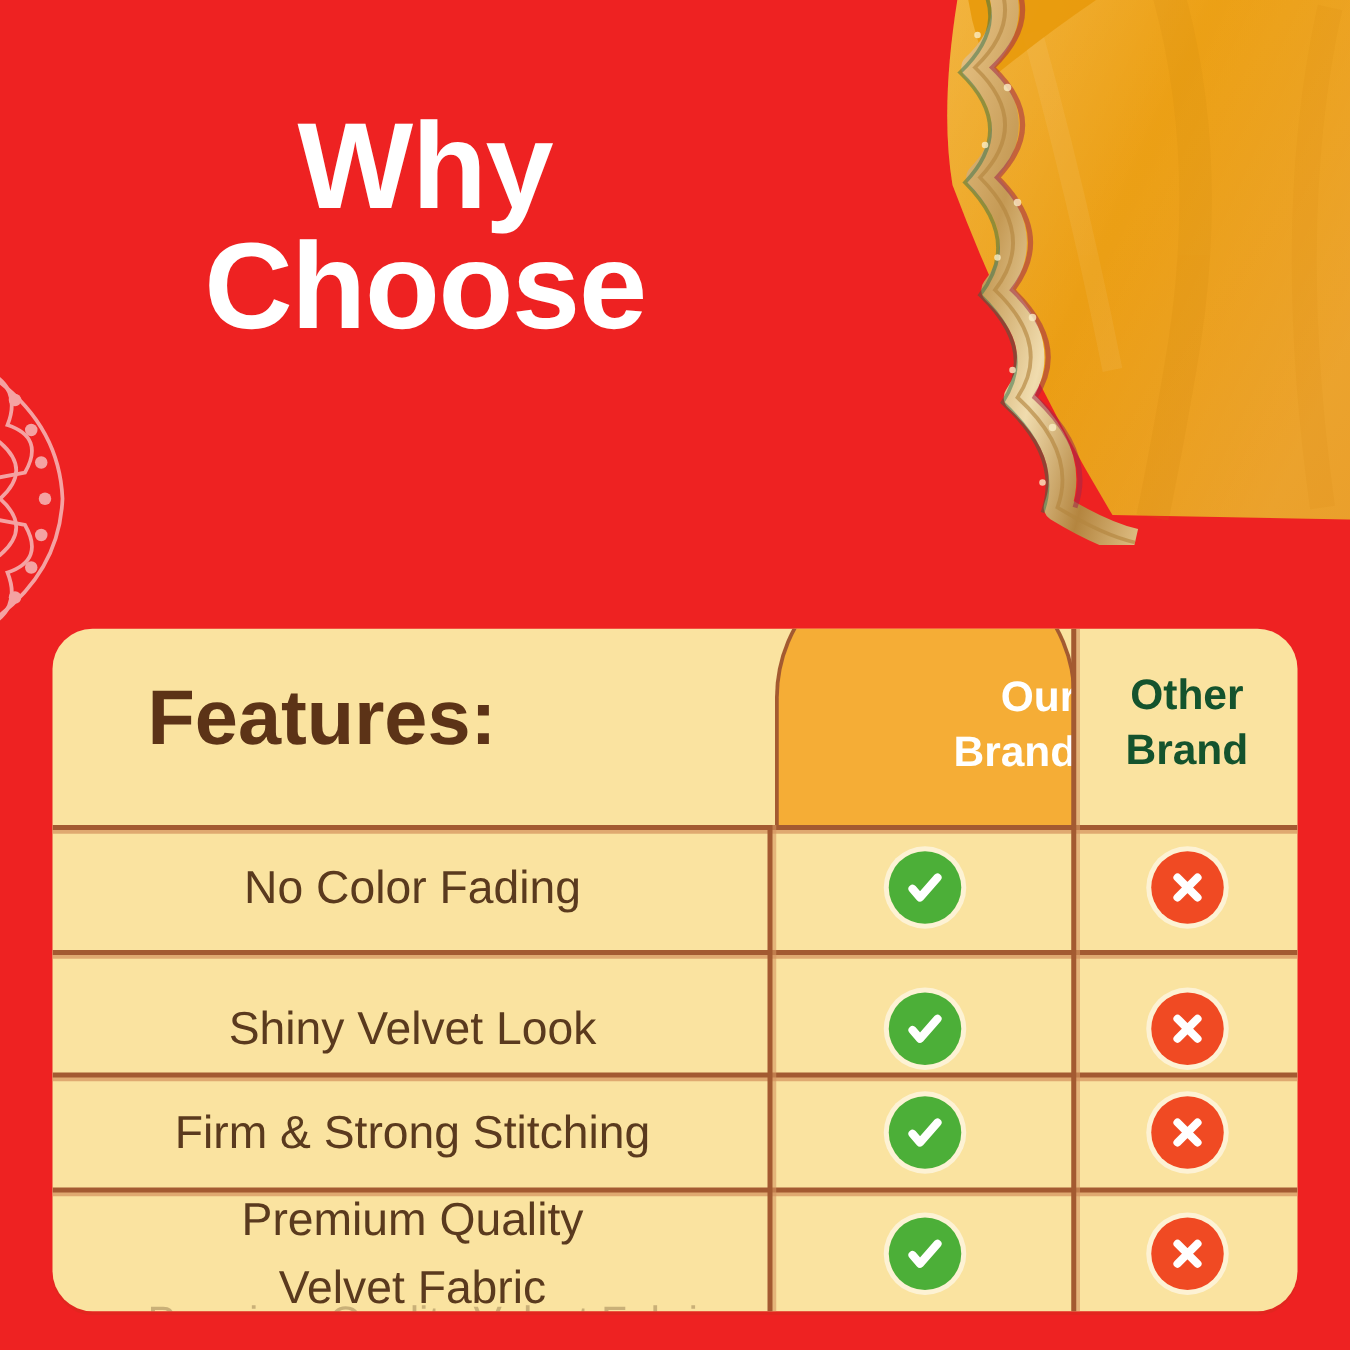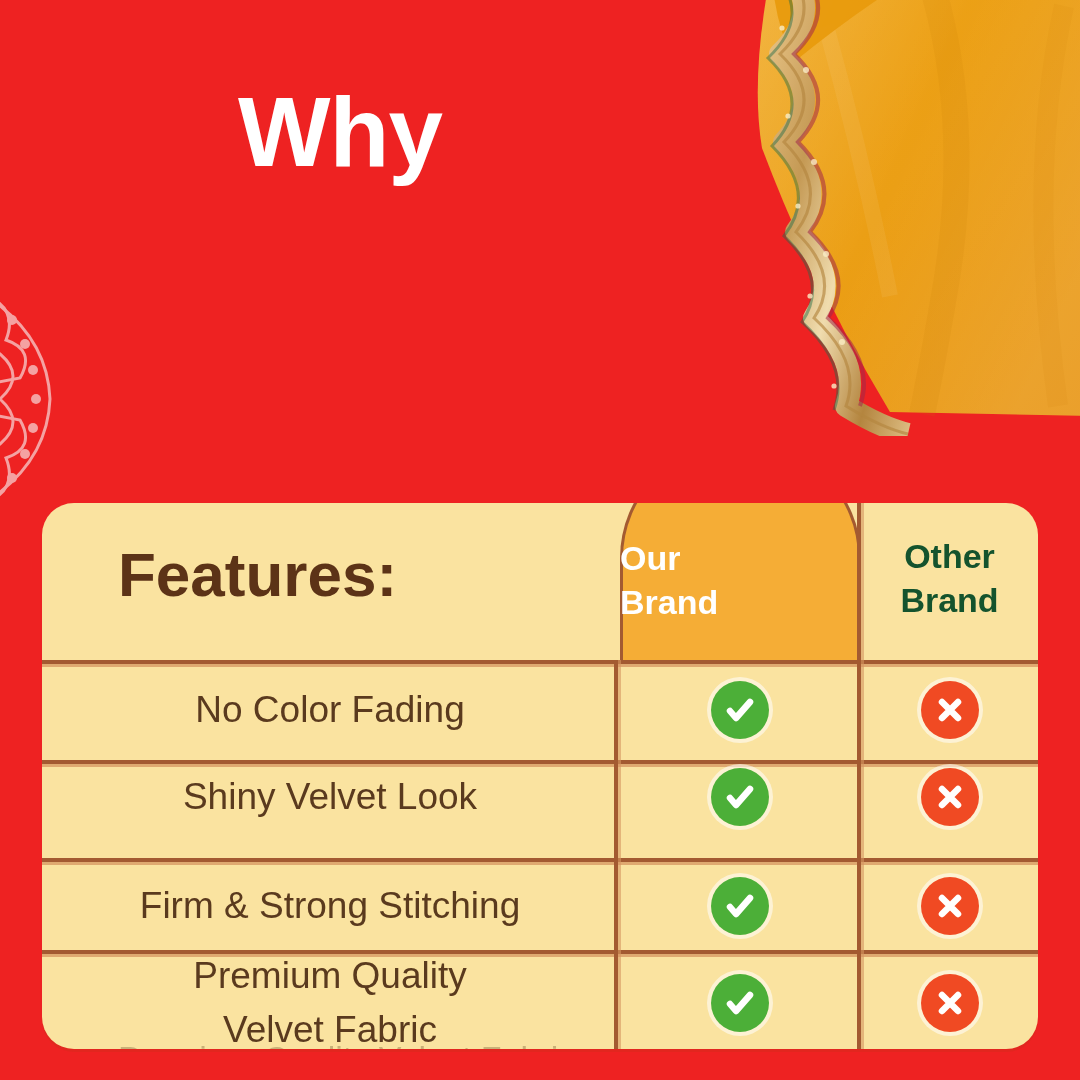--- a/index.html
+++ b/index.html
@@ -91,21 +91,21 @@
     background:#f5ad36;
     border:3px solid #a35a31;
     border-bottom:none;
     border-top-left-radius:120px 118px;
     border-top-right-radius:120px 118px;
   }
   #our-brand-label{
     position:absolute;
     left:578px; top:33px;
     width:241px;
-    text-align:left;
+    text-align:right;
     font-size:34px;
     font-weight:bold;
     line-height:1.3;
     color:#ffffff;
   }
 
   
   .hline{
     position:absolute; left:0; width:996px; height:4px;
     background:#a35a31;
@@ -272,20 +272,21 @@
         <circle cx="122" cy="240" r="2.6"></circle>
       <circle cx="150" cy="288" r="3"></circle>
         <circle cx="134" cy="330" r="2.6"></circle>
       <circle cx="166" cy="376" r="3"></circle>
         <circle cx="158" cy="420" r="2.6"></circle>
     </g>
   </svg>
 
   <div id="headline">
     <span class="ln">Why</span>
+    <span class="ln">Choose</span>
   </div>
 
   <div id="card">
 
     <div class="hdr-row">
       <div id="arch"></div>
       <div id="features-label">Features:</div>
       <div id="our-brand-label">
         <div>Our</div>
         <div>Brand</div>
@@ -315,21 +316,21 @@
       </div>
       <div class="cell-mark other">
         <div class="badge no">
           <svg width="30" height="30" viewBox="0 0 30 30">
               <path d="M7 7 L23 23 M23 7 L7 23" fill="none" stroke="#fff" stroke-width="6.5" stroke-linecap="round"></path>
             </svg>
         </div>
       </div>
     </div>
 
-    <div class="row" style="top:247px; height:94px">
+    <div class="row" style="top:273px; height:94px">
       <div class="cell-feature">Shiny Velvet Look</div>
       <div class="cell-mark">
         <div class="badge yes">
           <svg width="34" height="34" viewBox="0 0 34 34">
               <path d="M7 18 l6 7 L27 9" fill="none" stroke="#fff" stroke-width="6.5" stroke-linecap="round" stroke-linejoin="round"></path>
             </svg>
         </div>
       </div>
       <div class="cell-mark other">
         <div class="badge no">

